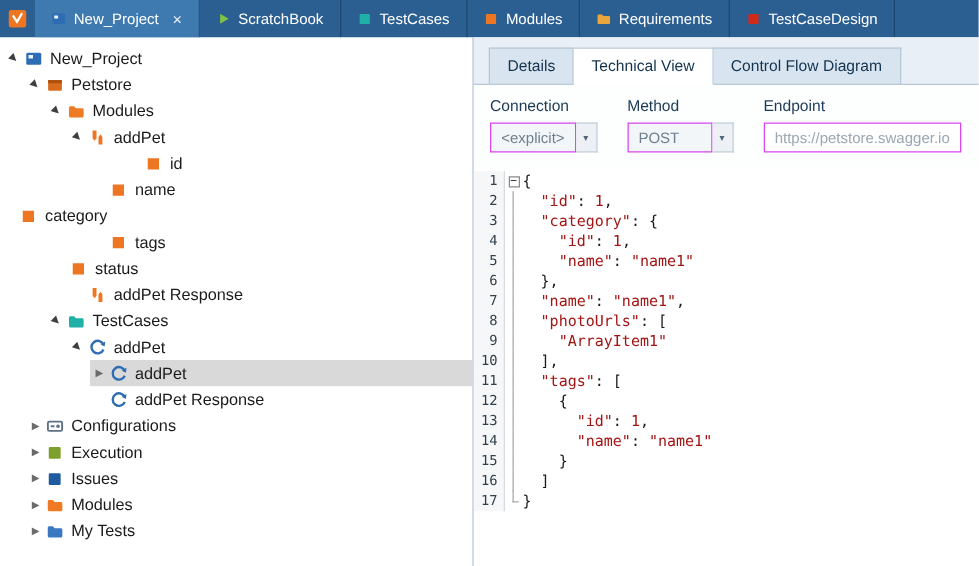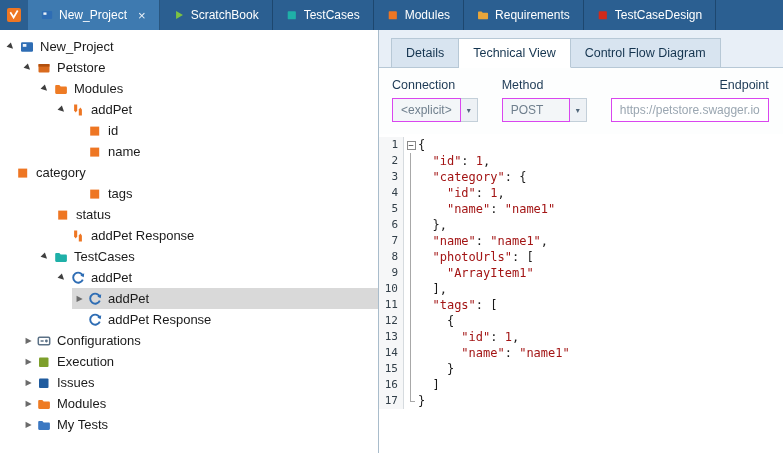--- a/index.html
+++ b/index.html
@@ -30,21 +30,21 @@
 
   
   .rp { position:absolute; left:378px; top:30px; right:0; bottom:0; border-left:1px solid #a9bccb; background:#fff; display:flex; flex-direction:column; }
   .rp-head { background:#e8eff7; border-bottom:1px solid #b7c8d6; padding:8px 0 0 12px; display:flex; align-items:center; }
   .vtab { margin-bottom:-1px; border:1px solid #b7c8d6; padding:7px 14px; font-size:12.5px; color:#14344f; background:#d8e4f0; cursor:default; }
   .vtab + .vtab { border-left:none; }
   .vtab.active { background:#fff; border-bottom-color:#fff; }
 
   .rp-form { padding:10px 13px 12px; background:#fdfefe; display:flex; gap:24px; }
   .fgroup { display:flex; flex-direction:column; gap:6px; }
-  .fgroup.grow { flex:1; margin-right:2px;align-items:flex-end; }
+  .fgroup.grow { flex:1; margin-right:2px; }
   .flabel { font-size:12.5px; color:#1d3a55; }
   .control { display:flex; }
   .cval { border:1px solid #d946ef; background:#f3f6f8; color:#6f7f8d; font-size:12px; padding:4px 8px; min-width:68px; white-space:nowrap; }
   .ccaret { border:1px solid #c3cfd9; border-left:none; background:#edf1f5; width:17px; display:flex; align-items:center; justify-content:center; font-size:8px; color:#51667a; }
   .grow .control { width:100%; }
   .cval.url { background:#fff; color:#9aa6b1; flex:1; overflow:hidden; text-overflow:ellipsis; }
 
   .ptabs { background:#e9eff7; border-top:1px solid #dbe4ee; border-bottom:1px solid #b7c8d6; padding:6px 0 0 12px; display:flex; align-items:flex-end; }
   .ptab { margin-bottom:-1px; border:1px solid #b7c8d6; padding:6px 12px; font-size:12.5px; color:#19374f; background:#dde7f1; cursor:default; }
   .ptab + .ptab { border-left:none; }
@@ -176,21 +176,21 @@
         </span>
         <span class="ic">
           <svg viewBox="0 0 14 14">
             <path fill="#ee7623" d="M3.1 1.4h3.1v6.1L4.7 9.6 3.1 7.5z"></path>
             <path fill="#ee7623" d="M7.8 12.6h3.1V6.5L9.4 4.4 7.8 6.5z"></path>
           </svg>
         </span>
         <span class="tlabel">addPet</span>
       </div>
     </div>
-    <div class="trow" style="padding-left: 72px;">
+    <div class="trow" style="padding-left: 100px;">
       <div class="tin">
         <span class="exp none">
           <span></span>
         </span>
         <span class="ic">
           <svg viewBox="0 0 14 14">
             <rect x="2.2" y="2.6" width="9" height="9" fill="#ee7623"></rect>
           </svg>
         </span>
         <span class="tlabel">id</span>

